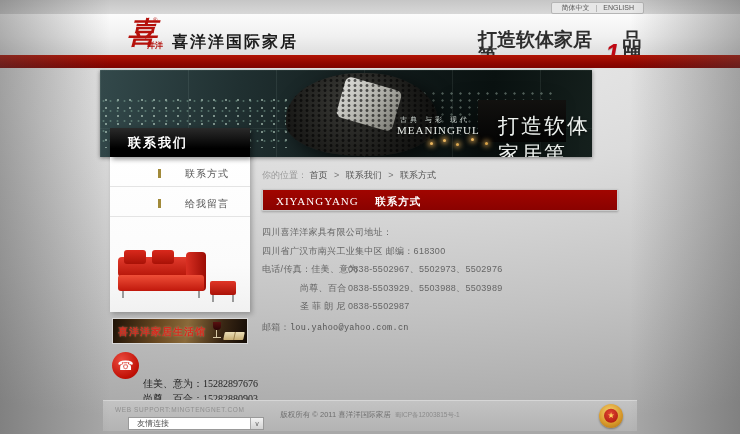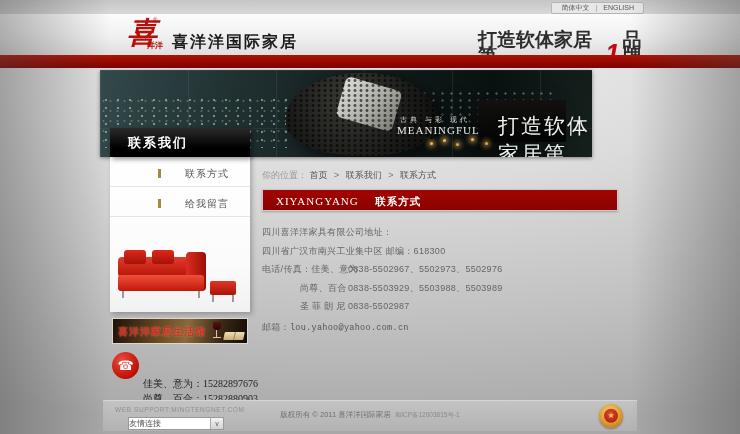--- a/index.html
+++ b/index.html
@@ -121,22 +121,22 @@
   .phone-row .plabel{display:inline-block;}
   .row1 .plabel{width:86px;}
   .row-indent{padding-left:38px;}
   .row-indent .plabel{width:48px;}
   .email-row .email-value{font-family:"Liberation Mono",monospace;font-size:8.5px;color:#555;}
 
   
   .footer{position:absolute;left:103px;top:400px;width:534px;height:30px;z-index:2;
     background:linear-gradient(180deg,#c3c3c3,#b3b3b3);border-top:1px solid #d6d6d6;}
   .websupport{position:absolute;left:12px;top:5px;font-size:6.5px;letter-spacing:.6px;color:#8f8f8f;}
-  .links-select{position:absolute;left:25px;top:16px;width:96px;height:13px;box-sizing:border-box;cursor:pointer;
-    background:#fff;border:1px solid #999;font-size:8px;color:#555;line-height:11px;padding-left:0;}
+  .links-select{position:absolute;left:25px;top:16px;width:136px;height:13px;box-sizing:border-box;cursor:pointer;
+    background:#fff;border:1px solid #999;font-size:8px;color:#555;line-height:11px;padding-left:8px;}
   .links-select .arrow{position:absolute;right:0;top:0;bottom:0;width:12px;background:linear-gradient(#f4f4f4,#d2d2d2);
     border-left:1px solid #aaa;color:#666;font-size:7px;line-height:11px;text-align:center;}
   .copyright{position:absolute;left:117px;top:9px;width:300px;text-align:center;font-size:7.5px;color:#6f6f6f;white-space:nowrap;}
   .copyright .icp{font-size:6.5px;color:#8a8a8a;margin-left:4px;}
   .emblem{position:absolute;right:14px;top:3px;width:24px;height:24px;border-radius:50%;cursor:pointer;
     background:radial-gradient(circle at 45% 35%,#f6d477,#d99b2c 55%,#a86a12);box-shadow:0 1px 2px rgba(0,0,0,.35);}
   .emblem::after{content:"★";position:absolute;left:50%;top:50%;transform:translate(-50%,-52%);
     width:14px;height:14px;border-radius:50%;background:radial-gradient(circle at 45% 35%,#e24434,#a51408);
     color:#ffd45e;font-size:8px;line-height:14px;text-align:center;}
 </style>

